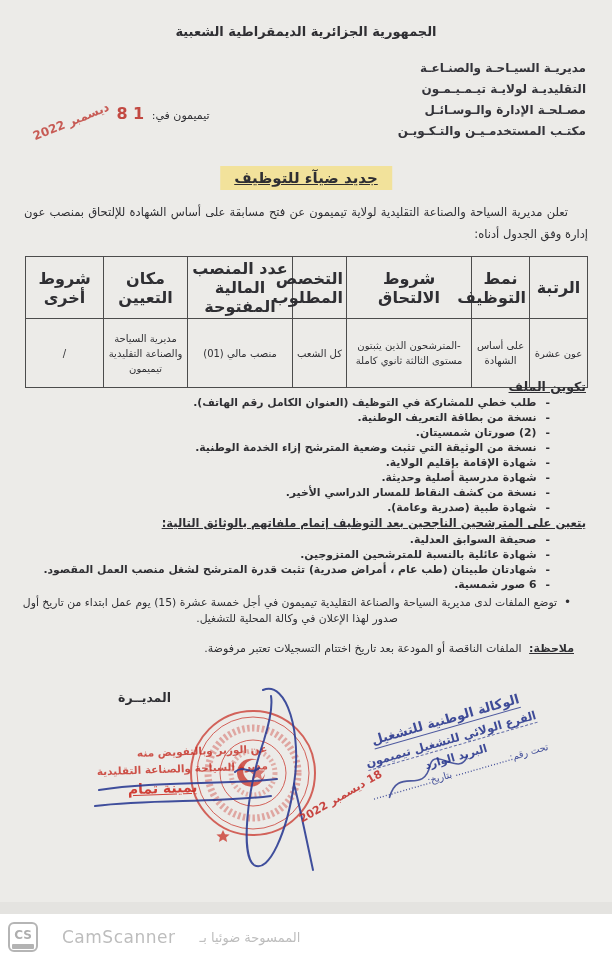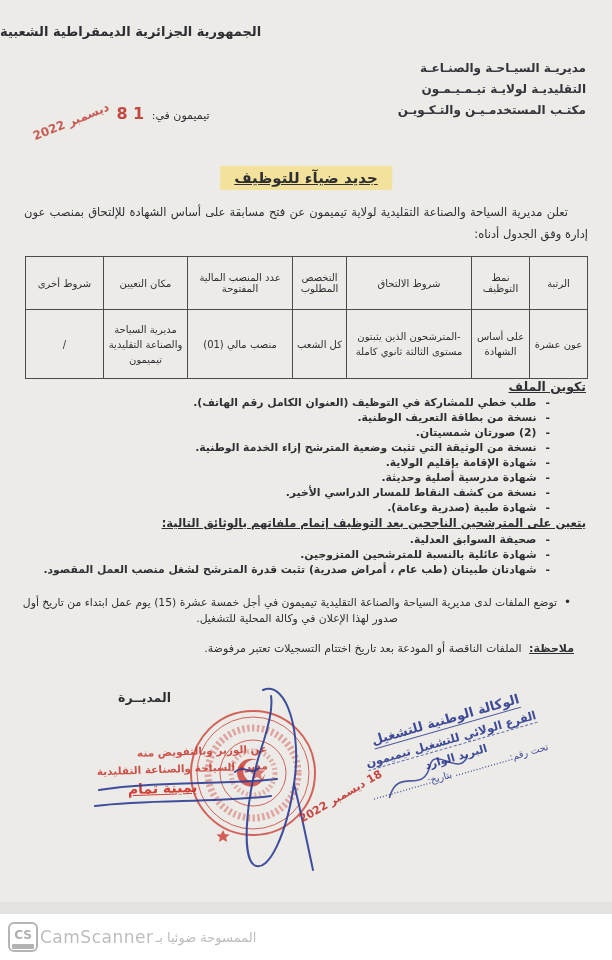--- a/index.html
+++ b/index.html
@@ -5,21 +5,21 @@
   html,body{margin:0;padding:0;}
   body{
     width:612px;height:960px;overflow:hidden;position:relative;
     background:#ecebe8;
     font-family:"DejaVu Sans",sans-serif;
     color:#2f2f33;
   }
   .abs{position:absolute;}
   
   .republic-title{
-    top:24px;left:0;width:612px;text-align:left;
+    top:24px;left:0;width:612px;text-align:center;
     font-size:13px;font-weight:bold;
   }
   .ministry{
     top:58px;right:26px;direction:rtl;text-align:right;
     font-size:12px;font-weight:700;line-height:21px;color:#34343a;
   }
   .date-line{
     top:104px;left:28px;direction:rtl;font-size:11px;white-space:nowrap;
   }
   .date-line .day{
@@ -42,21 +42,21 @@
   }
   
   table.jobs{
     top:256px;right:24px;width:562px;position:absolute;
     border-collapse:collapse;direction:rtl;table-layout:fixed;
   }
   table.jobs th,table.jobs td{
     border:1px solid #4c4c4c;text-align:center;vertical-align:middle;
     padding:2px 3px;
   }
-  table.jobs th{font-size:10px;font-weight:normal;height:48px;}
+  table.jobs th{font-size:16px;font-weight:bold;height:48px;}
   table.jobs td{font-size:10px;height:64px;line-height:1.5;}
   
   .sec-head{
     direction:rtl;font-weight:bold;text-decoration:underline;white-space:nowrap;
   }
   .sec1-head{top:379px;right:26px;font-size:12.5px;}
   .sec2-head{top:516px;right:26px;font-size:11.5px;margin-left:21px;}
   ul.doclist{
     margin:0;padding:0;list-style:none;direction:rtl;text-align:right;
     font-size:10.8px;line-height:15px;font-weight:bold;
@@ -107,21 +107,21 @@
   .agency-stamp .scribble{position:absolute;top:40px;left:58px;}
   .red-date2{
     top:790px;left:294px;color:rgba(195,50,45,.9);
     font-size:11px;font-weight:bold;letter-spacing:1px;
     transform:rotate(-30deg);direction:rtl;white-space:nowrap;
   }
   
   .footer-band{bottom:46px;left:0;width:612px;height:12px;background:#e4e3e0;}
   .footer{
     bottom:0;left:0;width:612px;height:46px;background:#ffffff;
-    display:flex;align-items:center;gap:2px;padding-left:8px;box-sizing:border-box;
+    display:flex;align-items:center;gap:24px;padding-left:8px;box-sizing:border-box;
   }
   .cs-logo{
     width:26px;height:26px;border:2px solid #b5b5b5;border-radius:6px;
     position:relative;display:flex;align-items:center;justify-content:center;
     color:#aeaeae;font-size:12px;font-weight:bold;background:#fff;
   }
   .cs-logo::after{
     content:"";position:absolute;left:2px;right:2px;bottom:1px;height:5px;
     background:#b3b3b3;border-radius:1px;
   }
@@ -130,20 +130,21 @@
   .footer .scanned{font-size:13px;color:#bdbdbd;direction:rtl;}
 </style>
 </head>
 <body>
 
 <div class="abs republic-title">الجمهورية الجزائرية الديمقراطية الشعبية</div>
 
 <div class="abs ministry">
   <div>مديريـة السيـاحـة والصنـاعـة</div>
   <div>التقليديـة لولايـة تيـمـيـمـون</div>
+  <div>مصـلحـة الإدارة والـوسـائـل</div>
   <div>مكتـب المستخدمـيـن والتـكـويـن</div>
 </div>
 
 <div class="abs date-line">
   <span>تيميمون في:</span>
   <span class="day">1 8</span>
   <span class="month">ديسمبر 2022</span>
 </div>
 
 <div class="abs highlight-title">جديد ضيآء للتوظيف</div>
@@ -194,20 +195,21 @@
   <li>نسخة من كشف النقاط للمسار الدراسي الأخير.</li>
   <li>شهادة طبية (صدرية وعامة).</li>
 </ul>
 
 <div class="abs sec-head sec2-head">يتعين على المترشحين الناجحين بعد التوظيف إتمام ملفاتهم بالوثائق التالية:</div>
 
 <ul class="abs doclist list2">
   <li>صحيفة السوابق العدلية.</li>
   <li>شهادة عائلية بالنسبة للمترشحين المتزوجين.</li>
   <li>شهادتان طبيتان (طب عام ، أمراض صدرية) تثبت قدرة المترشح لشغل منصب العمل المقصود.</li>
+  <li>6 صور شمسية.</li>
 </ul>
 
 <div class="abs deposit">توضع الملفات لدى مديرية السياحة والصناعة التقليدية تيميمون في أجل خمسة عشرة (15) يوم عمل ابتداء من تاريخ أول صدور لهذا الإعلان في وكالة المحلية للتشغيل.</div>
 
 <div class="abs note-line">
   <span class="note-label">ملاحظة:</span>
   <span>الملفات الناقصة أو المودعة بعد تاريخ اختتام التسجيلات تعتبر مرفوضة.</span>
 </div>
 
 <div class="abs director">المديــرة</div>

